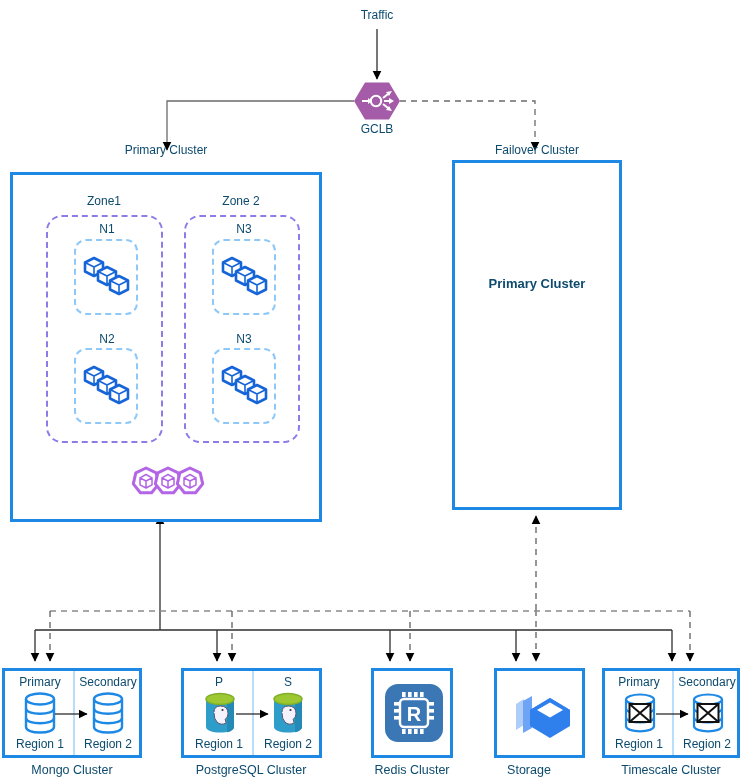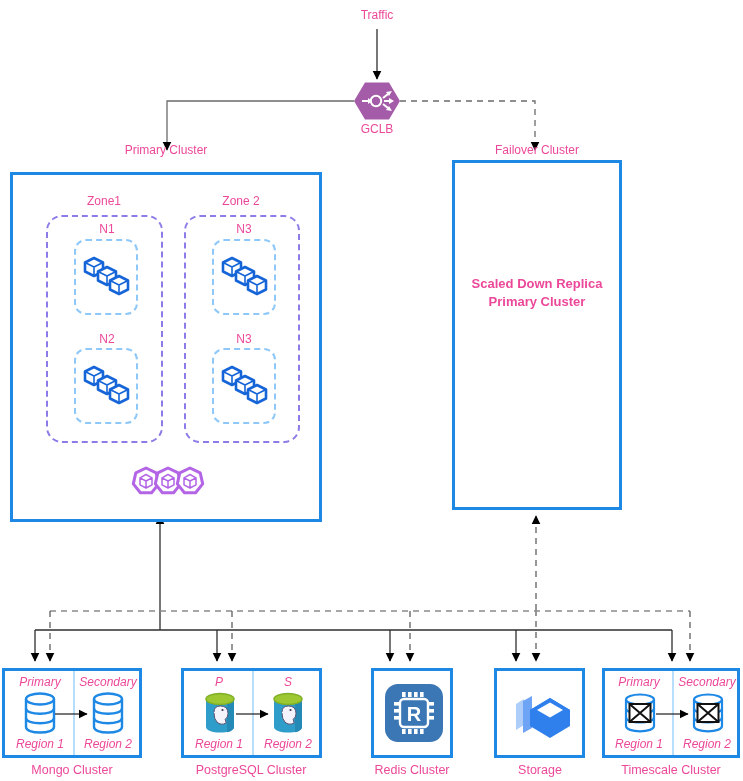--- a/index.html
+++ b/index.html
@@ -1,32 +1,32 @@
 <!DOCTYPE html>
 <html><head>
 <meta charset="utf-8">
 <style>
   html,body{margin:0;padding:0;background:#ffffff;}
   .canvas{
     position:relative;width:743px;height:781px;background:#ffffff;
-    font-family:"Liberation Sans",sans-serif;color:#ec4899;overflow:hidden;
+    font-family:"Liberation Sans",sans-serif;color:#0c4a6e;overflow:hidden;
   }
   svg.edges{position:absolute;left:0;top:0;z-index:1;}
   .label{position:absolute;z-index:4;font-size:12px;white-space:nowrap;transform:translateX(-50%);}
   .box{position:absolute;background:#fff;border:3px solid #1e88e5;box-sizing:border-box;z-index:2;}
   .zone{position:absolute;border:2px dashed #8d7ce8;border-radius:16px;box-sizing:border-box;}
   .node-rect{position:absolute;border:2px dashed #8ec8f8;border-radius:12px;box-sizing:border-box;}
   .zone-label,.node-label{position:absolute;font-size:12px;transform:translateX(-50%);white-space:nowrap;}
   .icon{position:absolute;z-index:3;}
   .failover-text{
     position:absolute;left:0;right:0;top:112px;text-align:center;
     font-weight:bold;font-size:13px;line-height:18px;
   }
   .divider{position:absolute;top:0;bottom:0;width:2px;background:#b7defb;}
-  .col-label{position:absolute;font-size:12px;transform:translateX(-50%);white-space:nowrap;font-style:italic;}
+  .col-label{position:absolute;font-size:12px;transform:translateX(-50%);white-space:nowrap;}
   .cluster-title{position:absolute;z-index:4;font-size:12.5px;transform:translateX(-50%);white-space:nowrap;}
 </style>
 </head>
 <body>
 
 <div class="canvas">
 
   <svg class="edges" width="743" height="781">
     <defs>
       <marker id="ah" markerWidth="8" markerHeight="8" refX="6.5" refY="3.5" orient="auto">
@@ -177,21 +177,20 @@
         <g transform="translate(46,2)">
             <polygon points="13,0 23.2,4.9 25.7,15.9 18.6,24.7 7.4,24.7 0.3,15.9 2.8,4.9"></polygon>
             <path d="M13,6.5 L19,9.8 V16.8 L13,20 L7,16.8 V9.8 Z M7,9.8 L13,13 L19,9.8 M13,13 V20" fill="none" stroke-width="1.5"></path>
           </g>
       </g>
     </svg>
   </div>
 
   <div class="box" style="left:452px;top:160px;width:170px;height:350px;">
     <div class="failover-text">
-      <div>Scaled Down Replica</div>
       <div>Primary Cluster</div>
     </div>
   </div>
 
   <div class="box" style="left:2px;top:668px;width:140px;height:90px;">
     <div class="divider" style="left:68px;"></div>
     <div class="col-label" style="left:35px;top:4px;">Primary</div>
     <div class="col-label" style="left:103px;top:4px;">Secondary</div>
     <svg class="icon" style="left:18px;top:21px;" width="34" height="42">
       <g stroke="#1e88e5" stroke-width="2.4" fill="#fff">
@@ -270,21 +269,21 @@
 
   <div class="box" style="left:494px;top:668px;width:91px;height:90px;">
     <svg class="icon" style="left:11px;top:15px;" width="64" height="56">
       <polygon points="8,18 16,13 16,39 8,44" fill="#aecdf9"></polygon>
       <polygon points="15,15 24,10 24,42 15,47" fill="#6ea4f5"></polygon>
       <polygon points="22,24 42,12 62,24 62,40 42,52 22,40" fill="#2f80ed"></polygon>
       <polygon points="22,24 42,12 62,24 42,36" fill="#2f80ed"></polygon>
       <polygon points="29,24 42,16.5 55,24 42,31.5" fill="#ffffff"></polygon>
     </svg>
   </div>
-  <div class="cluster-title" style="left:540px;top:763px;">Storage</div>
+  <div class="cluster-title" style="left:529px;top:763px;">Storage</div>
 
   <div class="box" style="left:602px;top:668px;width:138px;height:90px;">
     <div class="divider" style="left:67px;"></div>
     <div class="col-label" style="left:34px;top:4px;">Primary</div>
     <div class="col-label" style="left:102px;top:4px;">Secondary</div>
     <svg class="icon" style="left:18px;top:22px;" width="34" height="40">
       <g stroke="#1e88e5" stroke-width="2.2" fill="#fff">
         <path d="M3,6.5 V33 C3,36.3 9.3,38.3 17,38.3 C24.7,38.3 31,36.3 31,33 V6.5"></path>
         <path d="M3,24.5 C3,27.6 9.3,29.5 17,29.5 C24.7,29.5 31,27.6 31,24.5" fill="none"></path>
         <path d="M3,15.5 C3,18.6 9.3,20.5 17,20.5 C24.7,20.5 31,18.6 31,15.5" fill="none"></path>

